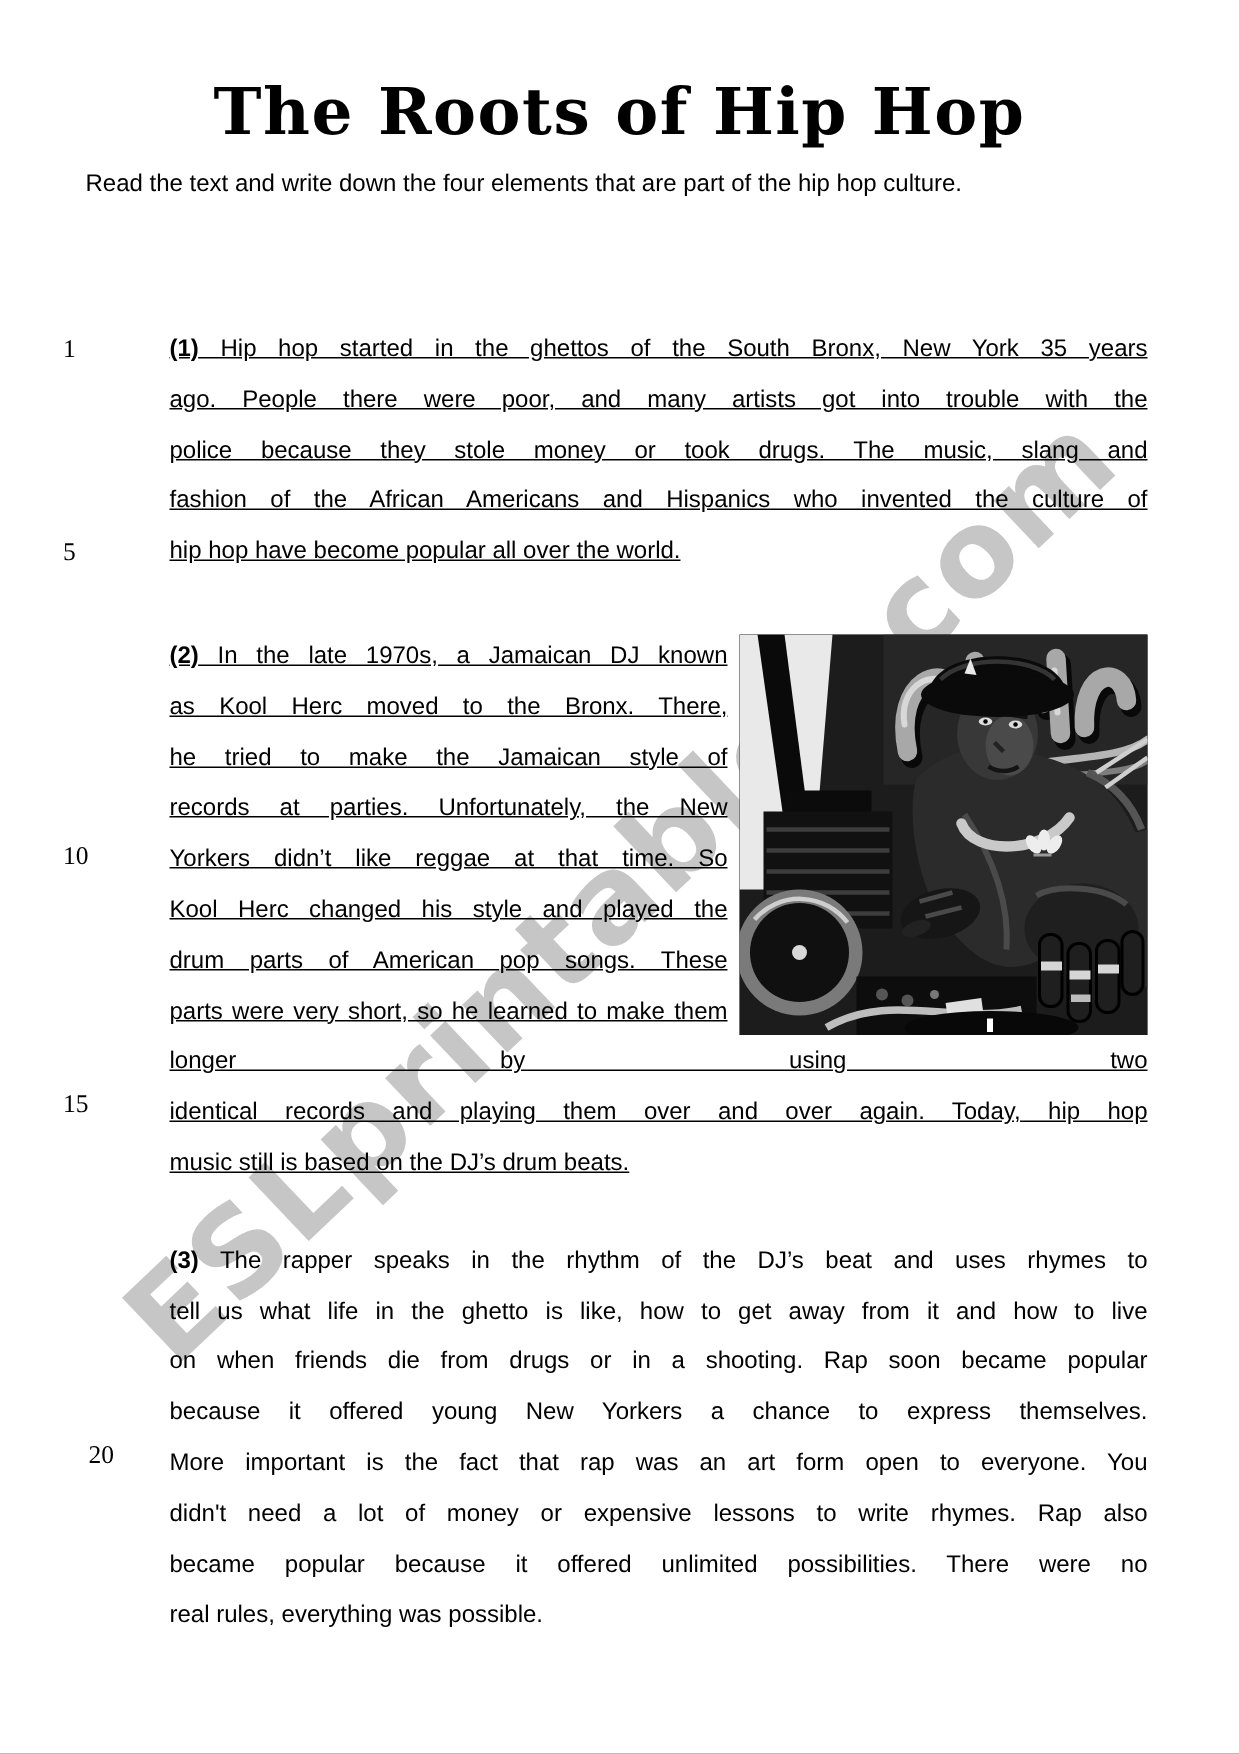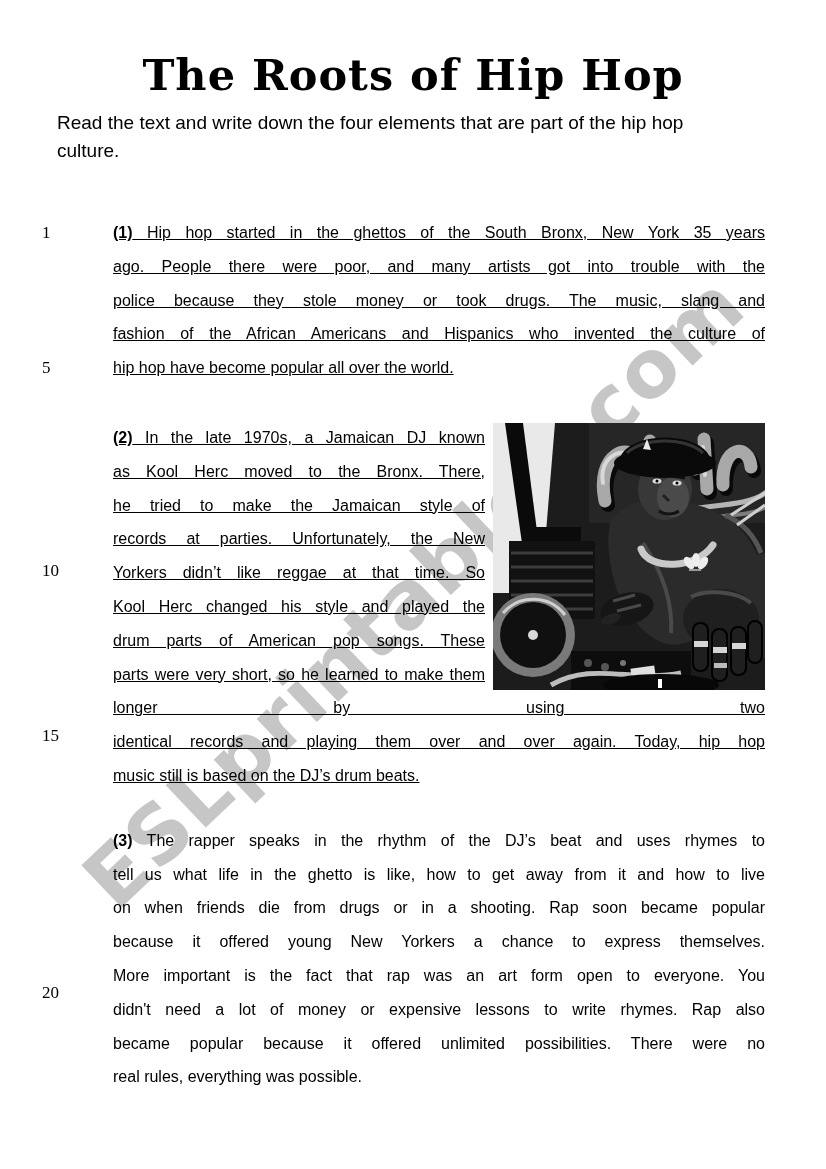--- a/index.html
+++ b/index.html
@@ -17,21 +17,21 @@
     color:#c6c6c6; transform:rotate(-43.5deg); z-index:0;
     white-space:nowrap; user-select:none;
   }
   .title {
     position:absolute; top:50px; left:0; width:826px; text-align:center;
     font-family:"DejaVu Serif", serif; font-weight:bold; font-size:43px;
     letter-spacing:1px; z-index:1;
   }
   .instructions {
     position:absolute; top:109px; left:57px; width:690px;
-    font-size:19px; line-height:27.5px; z-index:1;
+    font-size:16px; line-height:27.5px; z-index:1;
   }
   .linenum {
     position:absolute; left:42px; width:34px;
     font-family:"Liberation Serif", serif; font-size:17px; z-index:1;
   }
   .content {
     position:absolute; top:216px; left:113px; width:652px;
     font-size:16px; z-index:1;
   }
   .para { margin:0; }
@@ -57,21 +57,21 @@
   <div class="watermark">ESLprintables.com</div>
 
   <h1 class="title">The Roots of Hip Hop</h1>
 
   <div class="instructions">Read the text and write down the four elements that are part of the hip hop culture.</div>
 
   <div class="linenum" style="top:223px;">1</div>
   <div class="linenum" style="top:358px;">5</div>
   <div class="linenum" style="top:561px;">10</div>
   <div class="linenum" style="top:726px;">15</div>
-  <div class="linenum" style="top:983px;">20</div>
+  <div class="linenum" style="top:960px;text-align:right;">20</div>
 
   <div class="content">
 
     <div class="para para-1">
       <div class="ln"><b class="plabel">(1)</b><span> Hip hop started in the ghettos of the South Bronx, New York 35 years</span></div>
       <div class="ln">ago. People there were poor, and many artists got into trouble with the</div>
       <div class="ln">police because they stole money or took drugs. The music, slang and</div>
       <div class="ln">fashion of the African Americans and Hispanics who invented the culture of</div>
       <div class="ln">hip hop have become popular all over the world.</div>
     </div>

